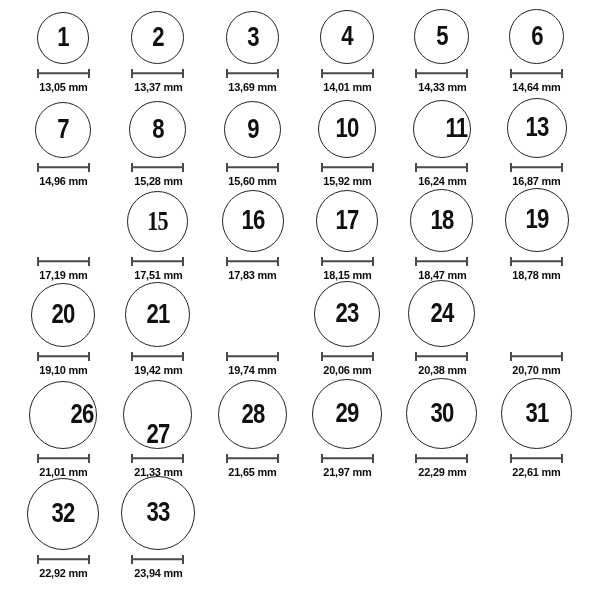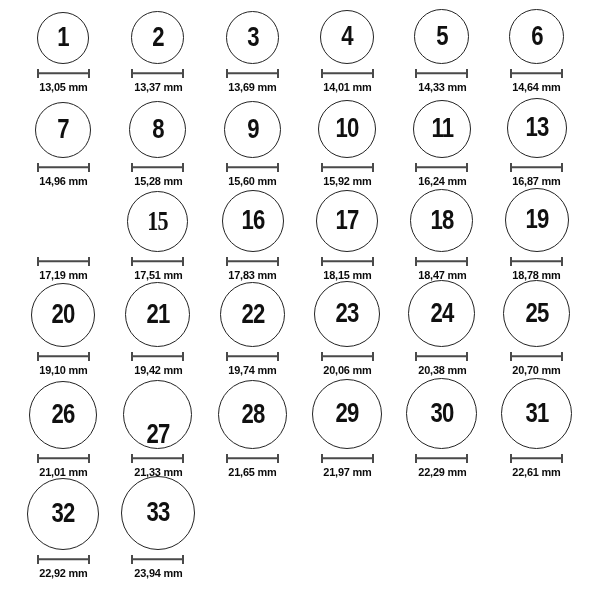--- a/index.html
+++ b/index.html
@@ -155,21 +155,21 @@
 
   <figure class="cell">
     <div class="circle" style="width: 58px; height: 58px;">
       <span class="num">10</span>
     </div>
     <div class="dim-line"></div>
     <figcaption class="label">15,92 mm</figcaption>
   </figure>
 
   <figure class="cell">
-    <div class="circle" style="width: 58px; height: 58px;">
+    <div class="circle" style="width: 58px; height: 58px; justify-content: flex-end;">
       <span class="num">11</span>
     </div>
     <div class="dim-line"></div>
     <figcaption class="label">16,24 mm</figcaption>
   </figure>
 
 
   <figure class="cell">
     <div class="circle" style="width: 60px; height: 60px;">
       <span class="num">13</span>
@@ -233,23 +233,20 @@
 
   <figure class="cell">
     <div class="circle" style="width: 65px; height: 65px;">
       <span class="num">21</span>
     </div>
     <div class="dim-line"></div>
     <figcaption class="label">19,42 mm</figcaption>
   </figure>
 
   <figure class="cell">
-    <div class="circle" style="width: 65px; height: 65px;">
-      <span class="num">22</span>
-    </div>
     <div class="dim-line"></div>
     <figcaption class="label">19,74 mm</figcaption>
   </figure>
 
   <figure class="cell">
     <div class="circle" style="width: 66px; height: 66px;">
       <span class="num">23</span>
     </div>
     <div class="dim-line"></div>
     <figcaption class="label">20,06 mm</figcaption>
@@ -257,29 +254,26 @@
 
   <figure class="cell">
     <div class="circle" style="width: 67px; height: 67px;">
       <span class="num">24</span>
     </div>
     <div class="dim-line"></div>
     <figcaption class="label">20,38 mm</figcaption>
   </figure>
 
   <figure class="cell">
-    <div class="circle" style="width: 67px; height: 67px;">
-      <span class="num">25</span>
-    </div>
     <div class="dim-line"></div>
     <figcaption class="label">20,70 mm</figcaption>
   </figure>
 
   <figure class="cell">
-    <div class="circle" style="width: 68px; height: 68px;">
+    <div class="circle" style="width: 68px; height: 68px; justify-content: flex-end;">
       <span class="num">26</span>
     </div>
     <div class="dim-line"></div>
     <figcaption class="label">21,01 mm</figcaption>
   </figure>
 
   <figure class="cell">
     <div class="circle" style="width: 69px; height: 69px; align-items: flex-end;">
       <span class="num">27</span>
     </div>

